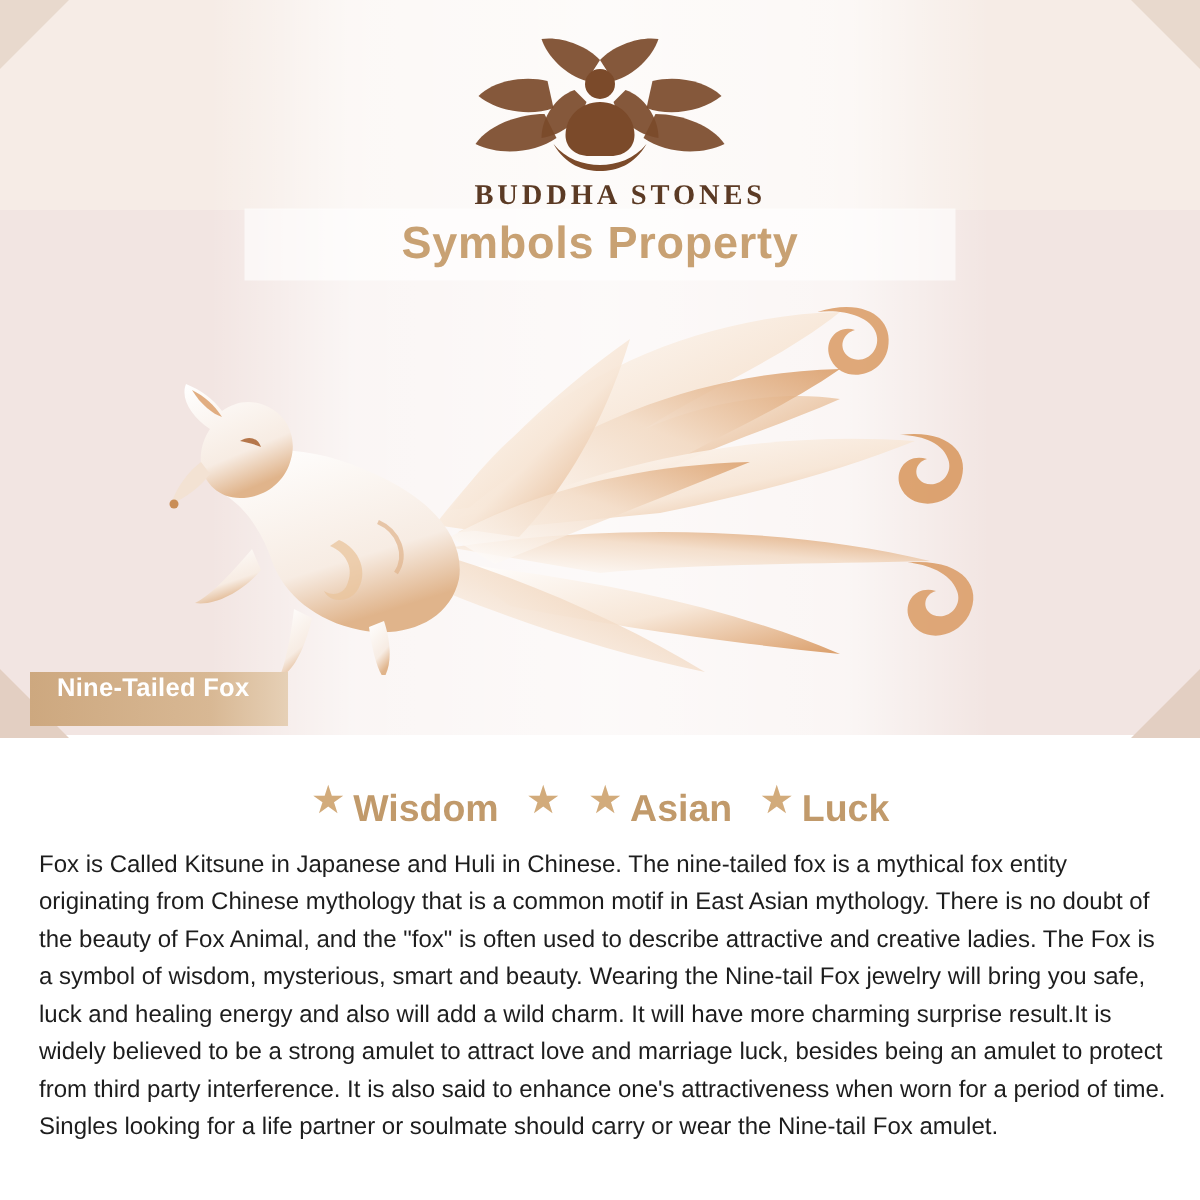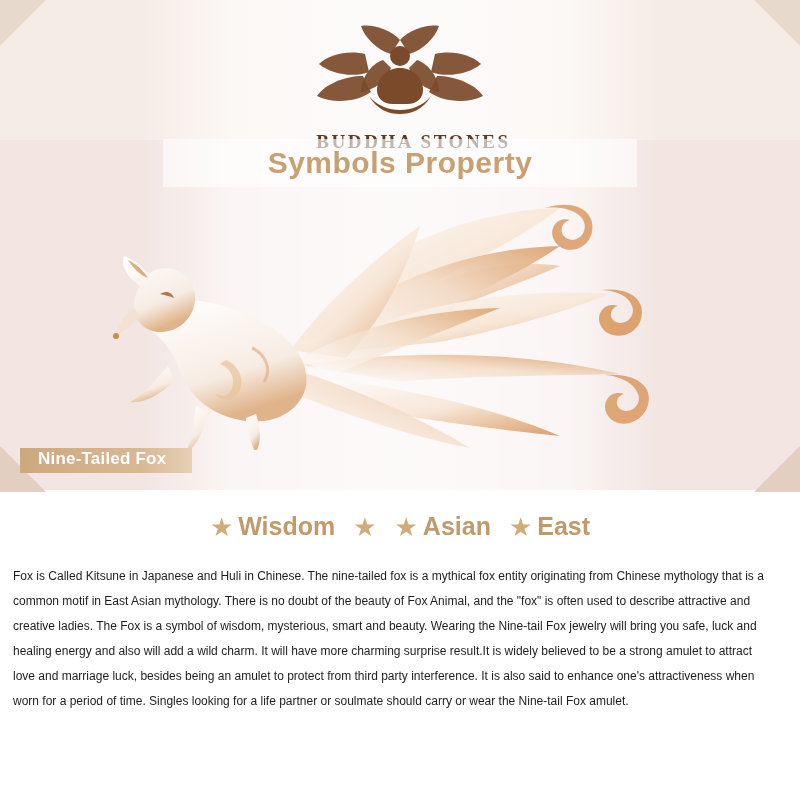--- a/index.html
+++ b/index.html
@@ -78,21 +78,21 @@
     position: absolute;
     left: 0; top: 20px;
     width: 800px;
     text-align: center;
   }
   .logo-mark {
     display: block;
     margin: 0 auto;
   }
   .logo-text {
-    margin-top: 15px;
+    margin-top: 4px;
     font-family: "Liberation Serif", serif;
     font-size: 19px;
     letter-spacing: 2.6px;
     color: #5b3a24;
     font-weight: 700;
     padding-left: 27px;
   }
 
   
   .title-banner {
@@ -118,21 +118,21 @@
     position: absolute;
     left: 0; top: 190px;
     width: 800px; height: 260px;
   }
 
   
   .name-tag {
     position: absolute;
     left: 20px; top: 448px;
     height: 21px;
-    padding: 0 26px 4px 18px;
+    padding: 0 26px 15px 18px;
     display: flex;
     align-items: center;
     background: linear-gradient(90deg, #cda87f 0%, #d8b894 70%, #e6d0b6 100%);
   }
   .name-tag span {
     color: #ffffff;
     font-size: 17px;
     font-weight: bold;
     letter-spacing: .2px;
   }
@@ -154,28 +154,29 @@
   }
   .kw .star {
     color: #d2ab7b;
     font-size: 26px;
     line-height: 1;
   }
   .kw .label {
     font-size: 25px;
     font-weight: bold;
     color: #c19a6b;
+    margin-top: 13px;
   }
 
   
   .body-text {
     position: absolute;
-    left: 13px; top: 564px;
+    left: 26px; top: 564px;
     width: 752px;
-    font-size: 12px;
+    font-size: 16px;
     line-height: 25px;
     color: #1d1d1d;
     text-align: left;
   }
 </style>
 </head>
 <body>
 
 <div id="page">
 
@@ -284,19 +285,19 @@
     </div>
     <div class="kw">
       <span class="star">★</span>
     </div>
     <div class="kw">
       <span class="star">★</span>
       <span class="label">Asian</span>
     </div>
     <div class="kw">
       <span class="star">★</span>
-      <span class="label">East</span>
+      <span class="label">Luck</span>
     </div>
   </div>
 
   <div class="body-text">Fox is Called Kitsune in Japanese and Huli in Chinese. The nine-tailed fox is a mythical fox entity originating from Chinese mythology that is a common motif in East Asian mythology. There is no doubt of the beauty of Fox Animal, and the "fox" is often used to describe attractive and creative ladies. The Fox is a symbol of wisdom, mysterious, smart and beauty. Wearing the Nine-tail Fox jewelry will bring you safe, luck and healing energy and also will add a wild charm. It will have more charming surprise result.It is widely believed to be a strong amulet to attract love and marriage luck, besides being an amulet to protect from third party interference. It is also said to enhance one's attractiveness when worn for a period of time. Singles looking for a life partner or soulmate should carry or wear the Nine-tail Fox amulet.</div>
 
 </div>
 
 </body></html>

